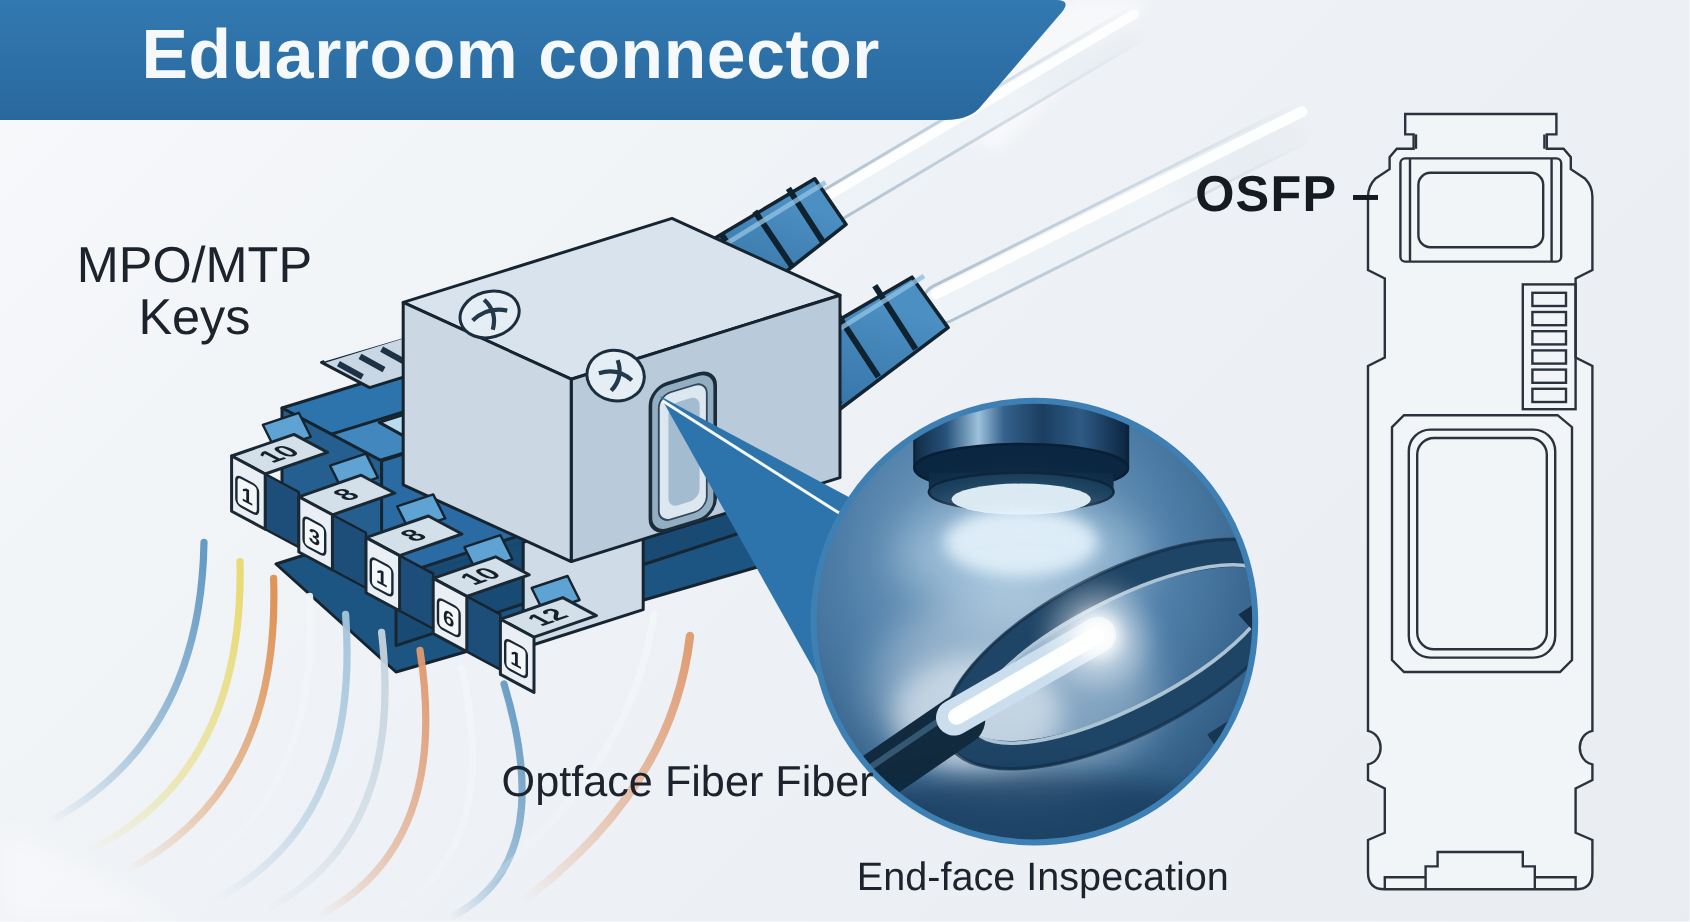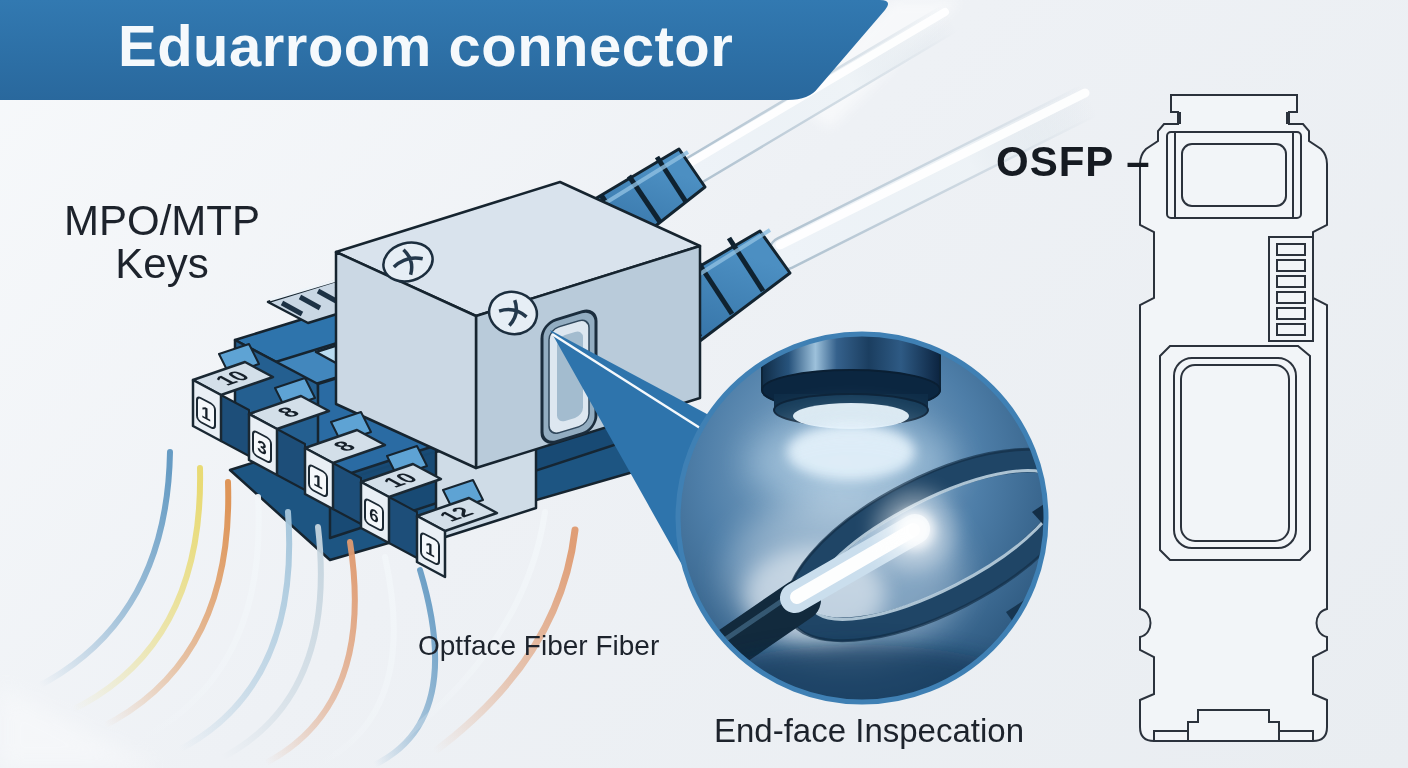--- a/index.html
+++ b/index.html
@@ -12,21 +12,21 @@
   .header{
     position:absolute;left:0;top:0;width:940px;height:110px;
   }
   .title{
     position:absolute;left:82px;top:12px;
     font-size:58px;font-weight:bold;color:#f5f9fc;letter-spacing:.5px;margin-left:36px;
   }
   .label{position:absolute;color:#1d232c;}
   .label-mpo{left:62px;top:200px;width:200px;text-align:center;font-size:42px;line-height:1.02;}
   .label-osfp{left:996px;top:138px;font-size:42px;font-weight:bold;letter-spacing:1px;color:#161b22;}
-  .label-fiber{left:418px;top:630px;font-size:28px;}
+  .label-fiber{left:418px;top:630px;font-size:36px;}
   .label-inset{left:714px;top:712px;font-size:33px;}
   svg text{font-family:"Liberation Sans",sans-serif;}
 </style>
 </head>
 <body>
 
 <svg id="scene" viewBox="0 0 1408 768">
   <defs>
     <linearGradient id="bannerG" x1="0" y1="0" x2="0" y2="1">
       <stop offset="0" stop-color="#3279b1"></stop>

